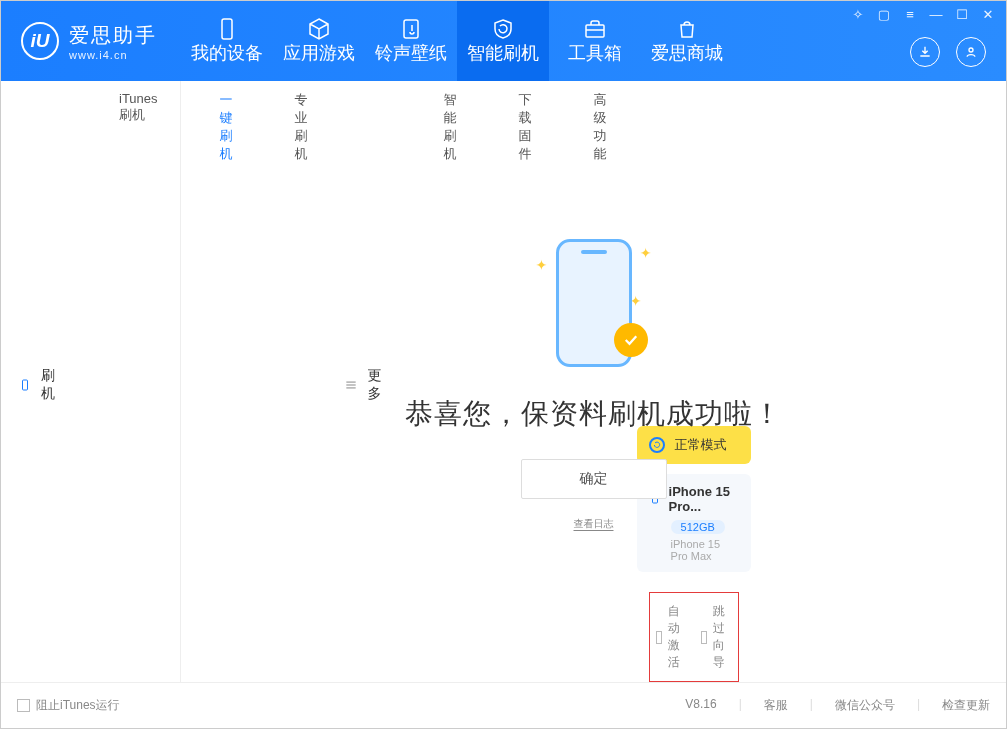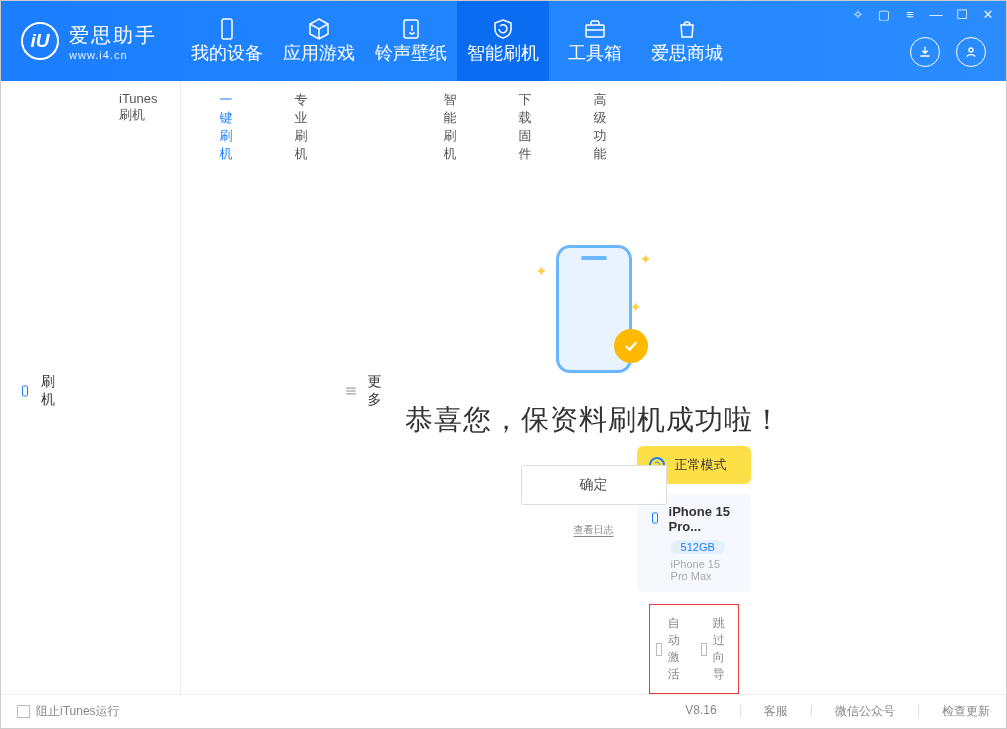--- a/index.html
+++ b/index.html
@@ -34,39 +34,39 @@
   .side-item.active { color: #1b7eff; }
 
   .side-bottom { margin-top: auto; padding: 10px 12px 0; }
   .status-card { background: #fde047; border-radius: 6px; padding: 10px 12px; display: flex; align-items: center; gap: 10px; margin-bottom: 10px; font-size: 13px; color: #333; }
   .status-card .dot-icon { width: 16px; height: 16px; border-radius: 50%; border: 2px solid #1b7eff; display: inline-flex; align-items: center; justify-content: center; }
   .device-card { background: #f5f8fc; border-radius: 6px; padding: 10px 12px; font-size: 12px; color: #555; }
   .device-card .dev-name { font-weight: 600; color: #333; font-size: 13px; display: flex; align-items: center; gap: 8px; }
   .device-card .badge { display: inline-block; background: #e3f0ff; color: #1b7eff; border-radius: 10px; padding: 1px 10px; font-size: 11px; margin: 6px 0 4px 22px; }
   .device-card .sub { color: #aaa; font-size: 11px; margin-left: 22px; }
 
-  .checkbox-row { border: 1.5px solid #e43b3b; margin: 12px 12px 0; padding: 10px 6px; display: flex; gap: 14px; }
+  .checkbox-row { border: 1.5px solid #e43b3b; margin: 20px 12px 0; padding: 10px 6px; display: flex; gap: 14px; }
   .chk { display: flex; align-items: center; gap: 6px; font-size: 12px; color: #888; cursor: pointer; }
   .chk-box { width: 13px; height: 13px; border: 1px solid #bbb; }
 
   
   .main { flex: 1; display: flex; flex-direction: column; align-items: center; justify-content: center; }
   .phone-illust { position: relative; width: 120px; height: 140px; margin-bottom: 22px; }
   .phone-shape { position: absolute; left: 22px; top: 6px; width: 76px; height: 128px; border: 3px solid #68b7ff; border-radius: 14px; background: #e8f3ff; }
   .phone-shape::before { content:''; position:absolute; top:8px; left:50%; transform:translateX(-50%); width:26px; height:4px; background:#68b7ff; border-radius:2px; }
   .badge-circle { position: absolute; right: 6px; bottom: 16px; width: 34px; height: 34px; border-radius: 50%; background: #ffb900; display: flex; align-items: center; justify-content: center; }
   .spark { position: absolute; color: #ffcf3d; font-size: 14px; }
   .spark.s1 { left: 2px; top: 24px; } .spark.s2 { right: 2px; top: 12px; } .spark.s3 { right: 12px; bottom: 64px; }
 
   .success-text { font-size: 28px; color: #333; letter-spacing: 1px; margin-bottom: 26px; }
   .ok-btn { border: 1px solid #ddd; background: #fff; padding: 10px 58px; font-size: 14px; color: #555; cursor: pointer; border-radius: 2px; margin-bottom: 18px; }
   .log-link { font-size: 10px; color: #888; cursor: pointer; text-decoration: underline; text-underline-offset: 3px; }
 
   
-  .footer { height: 34px; border-top: 1px solid #eee; display: flex; align-items: center; padding: 0 16px; font-size: 12px; color: #888; }
+  .footer { height: 46px; border-top: 1px solid #eee; display: flex; align-items: center; padding: 0 16px; font-size: 12px; color: #888; }
   .footer .right { margin-left: auto; display: flex; gap: 22px; align-items: flex-start; }
   .footer .sep { color: #ddd; }
   .footer .link { cursor: pointer; }
 </style>
 </head>
 <body>
 
 <div class="app">
 
   <div class="header">

